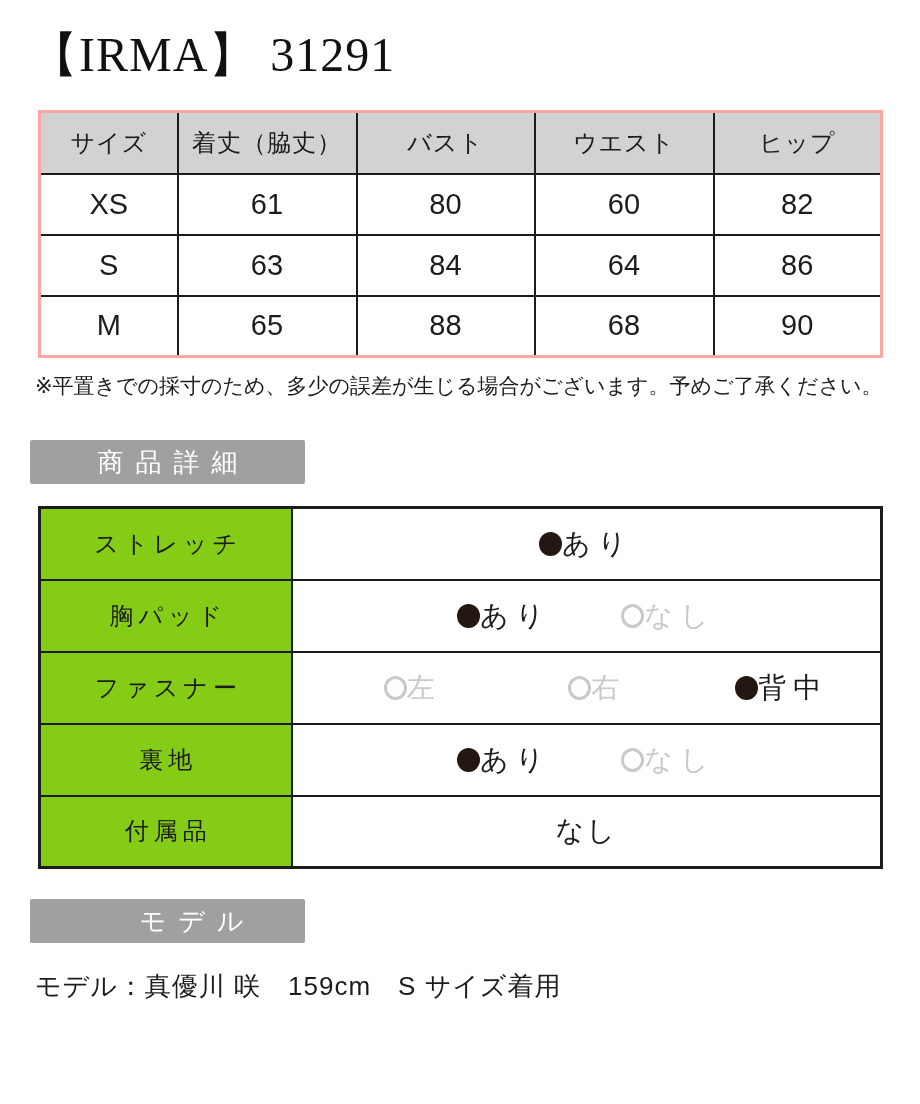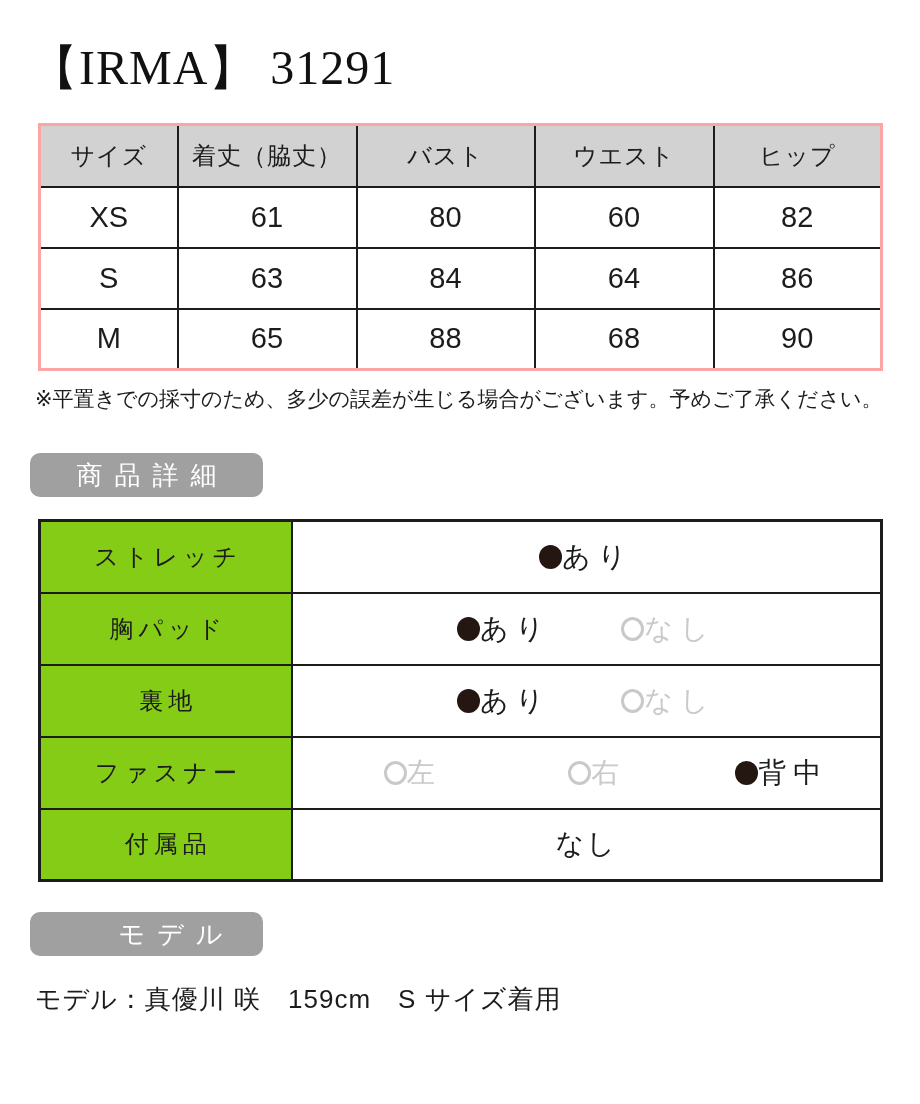--- a/index.html
+++ b/index.html
@@ -6,21 +6,21 @@
   html, body { background: #ffffff; }
   body {
     width: 920px;
     height: 1104px;
     overflow: hidden;
     font-family: "Liberation Sans", "DejaVu Sans", sans-serif;
     color: #1c1c1c;
   }
 
   .page-title {
-    margin: 43px 0 0 30px;
+    margin: 30px 0 0 30px;
     font-family: "Liberation Serif", "DejaVu Serif", serif;
     font-weight: normal;
     font-size: 48px;
     line-height: 50px;
     letter-spacing: 1px;
     color: #111111;
   }
 
   table { border-collapse: collapse; table-layout: fixed; }
 
@@ -50,24 +50,24 @@
   .note {
     margin: 14px 0 0 35px;
     font-size: 21px;
     letter-spacing: 0px;
     color: #1c1c1c;
     white-space: nowrap;
   }
 
   
   .badge {
-    width: 233px;
+    width: 275px;
     height: 44px;
     background: #a0a0a0;
-    border-radius: 10px;
+    border-radius: 2px;
     color: #ffffff;
     font-size: 26px;
     letter-spacing: 12px;
     display: flex;
     align-items: center;
     justify-content: center;
     text-indent: 12px; 
   }
   .badge-details { margin: 40px 0 0 30px; }
   .badge-model   { margin: 30px 0 0 30px; padding-left: 48px; }
@@ -203,49 +203,49 @@
               <span>あり</span>
             </span>
             <span class="option unselected">
               <span class="dot"></span>
               <span>なし</span>
             </span>
           </div>
         </td>
       </tr>
       <tr>
+        <td class="label-cell">ファスナー</td>
+        <td class="value-cell">
+          <div class="opts opts-3">
+            <span class="option unselected">
+              <span class="dot"></span>
+              <span>左</span>
+            </span>
+            <span class="option unselected">
+              <span class="dot"></span>
+              <span>右</span>
+            </span>
+            <span class="option selected">
+              <span class="dot"></span>
+              <span>背中</span>
+            </span>
+          </div>
+        </td>
+      </tr>
+      <tr>
         <td class="label-cell">裏地</td>
         <td class="value-cell">
           <div class="opts opts-2">
             <span class="option selected">
               <span class="dot"></span>
               <span>あり</span>
             </span>
             <span class="option unselected">
               <span class="dot"></span>
               <span>なし</span>
-            </span>
-          </div>
-        </td>
-      </tr>
-      <tr>
-        <td class="label-cell">ファスナー</td>
-        <td class="value-cell">
-          <div class="opts opts-3">
-            <span class="option unselected">
-              <span class="dot"></span>
-              <span>左</span>
-            </span>
-            <span class="option unselected">
-              <span class="dot"></span>
-              <span>右</span>
-            </span>
-            <span class="option selected">
-              <span class="dot"></span>
-              <span>背中</span>
             </span>
           </div>
         </td>
       </tr>
       <tr>
         <td class="label-cell">付属品</td>
         <td class="value-cell">なし</td>
       </tr>
     </tbody>
 </table>

